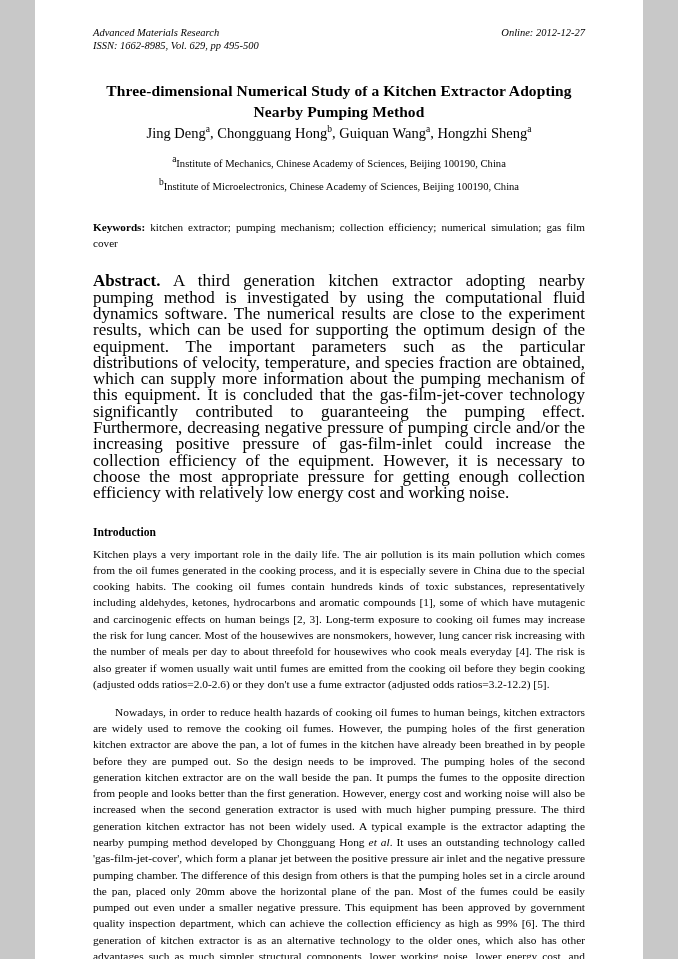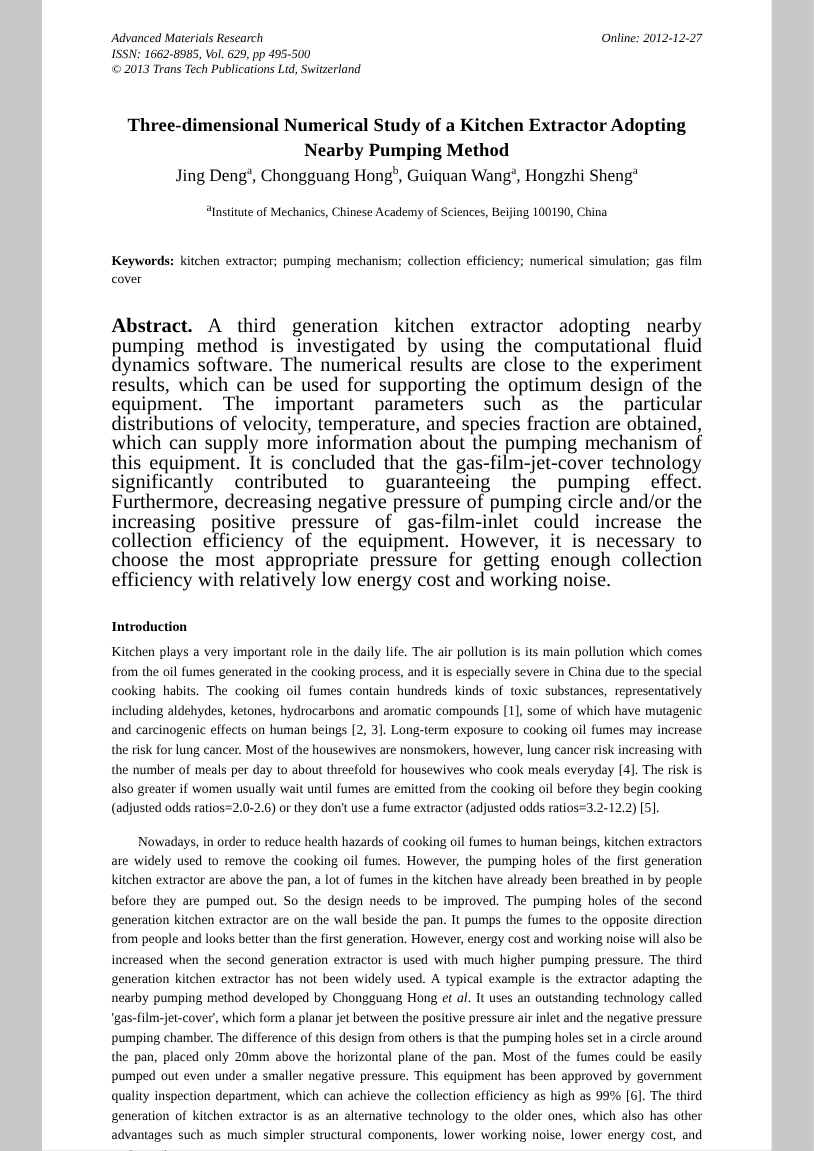--- a/index.html
+++ b/index.html
@@ -103,30 +103,32 @@
   }
 </style>
 </head>
 <body>
 
 <div class="page">
 
   <div class="header">
     <div class="line">Advanced Materials Research</div>
     <div class="line">ISSN: 1662-8985, Vol. 629, pp 495-500</div>
-    <div class="line">© 2013 Trans Tech Publications Ltd, Switzerland</div>
     <div class="right">Online: 2012-12-27</div>
   </div>
 
   <h1 class="title">Three-dimensional Numerical Study of a Kitchen Extractor Adopting Nearby Pumping Method</h1>
 
   <div class="authors">Jing Deng<sup>a</sup>, Chongguang Hong<sup>b</sup>, Guiquan Wang<sup>a</sup>, Hongzhi Sheng<sup>a</sup></div>
 
   <div class="affil">
     <sup>a</sup><span>Institute of Mechanics, Chinese Academy of Sciences, Beijing 100190, China</span>
+  </div>
+  <div class="affil second">
+    <sup>b</sup><span>Institute of  Microelectronics, Chinese Academy of Sciences, Beijing 100190, China</span>
   </div>
 
   <div class="keywords">
     <b>Keywords:</b><span> kitchen extractor; pumping mechanism; collection efficiency; numerical simulation; gas film cover</span>
   </div>
 
   <div class="abstract">
     <b>Abstract.</b><span> A third generation kitchen extractor adopting nearby pumping method is investigated by using the computational fluid dynamics software. The numerical results are close to the experiment results, which can be used for supporting the optimum design of the equipment. The important parameters such as the particular distributions of velocity, temperature, and species fraction are obtained, which can supply more information about the pumping mechanism of this equipment. It is concluded that the gas-film-jet-cover technology significantly contributed to guaranteeing the pumping effect. Furthermore, decreasing negative pressure of pumping circle and/or the increasing positive pressure of gas-film-inlet could increase the collection efficiency of the equipment. However, it is necessary to choose the most appropriate pressure for getting enough collection efficiency with relatively low energy cost and working noise.</span>
   </div>
 

